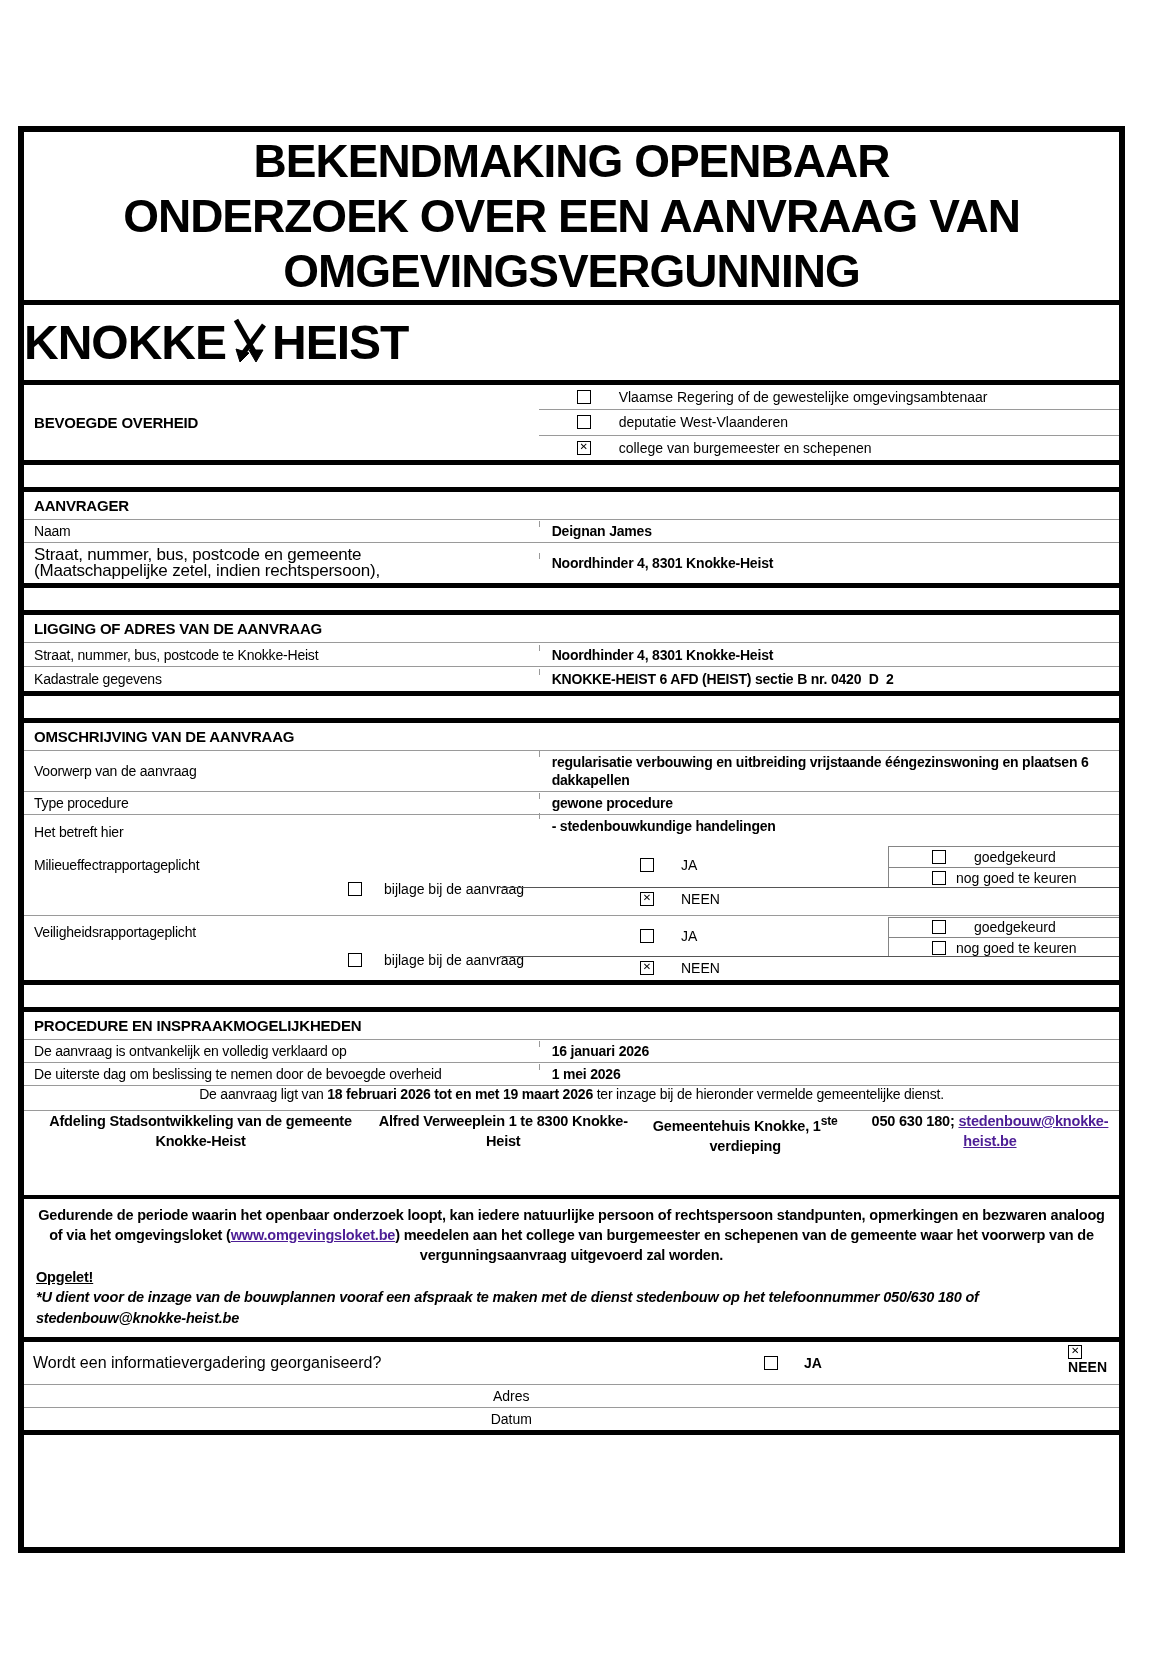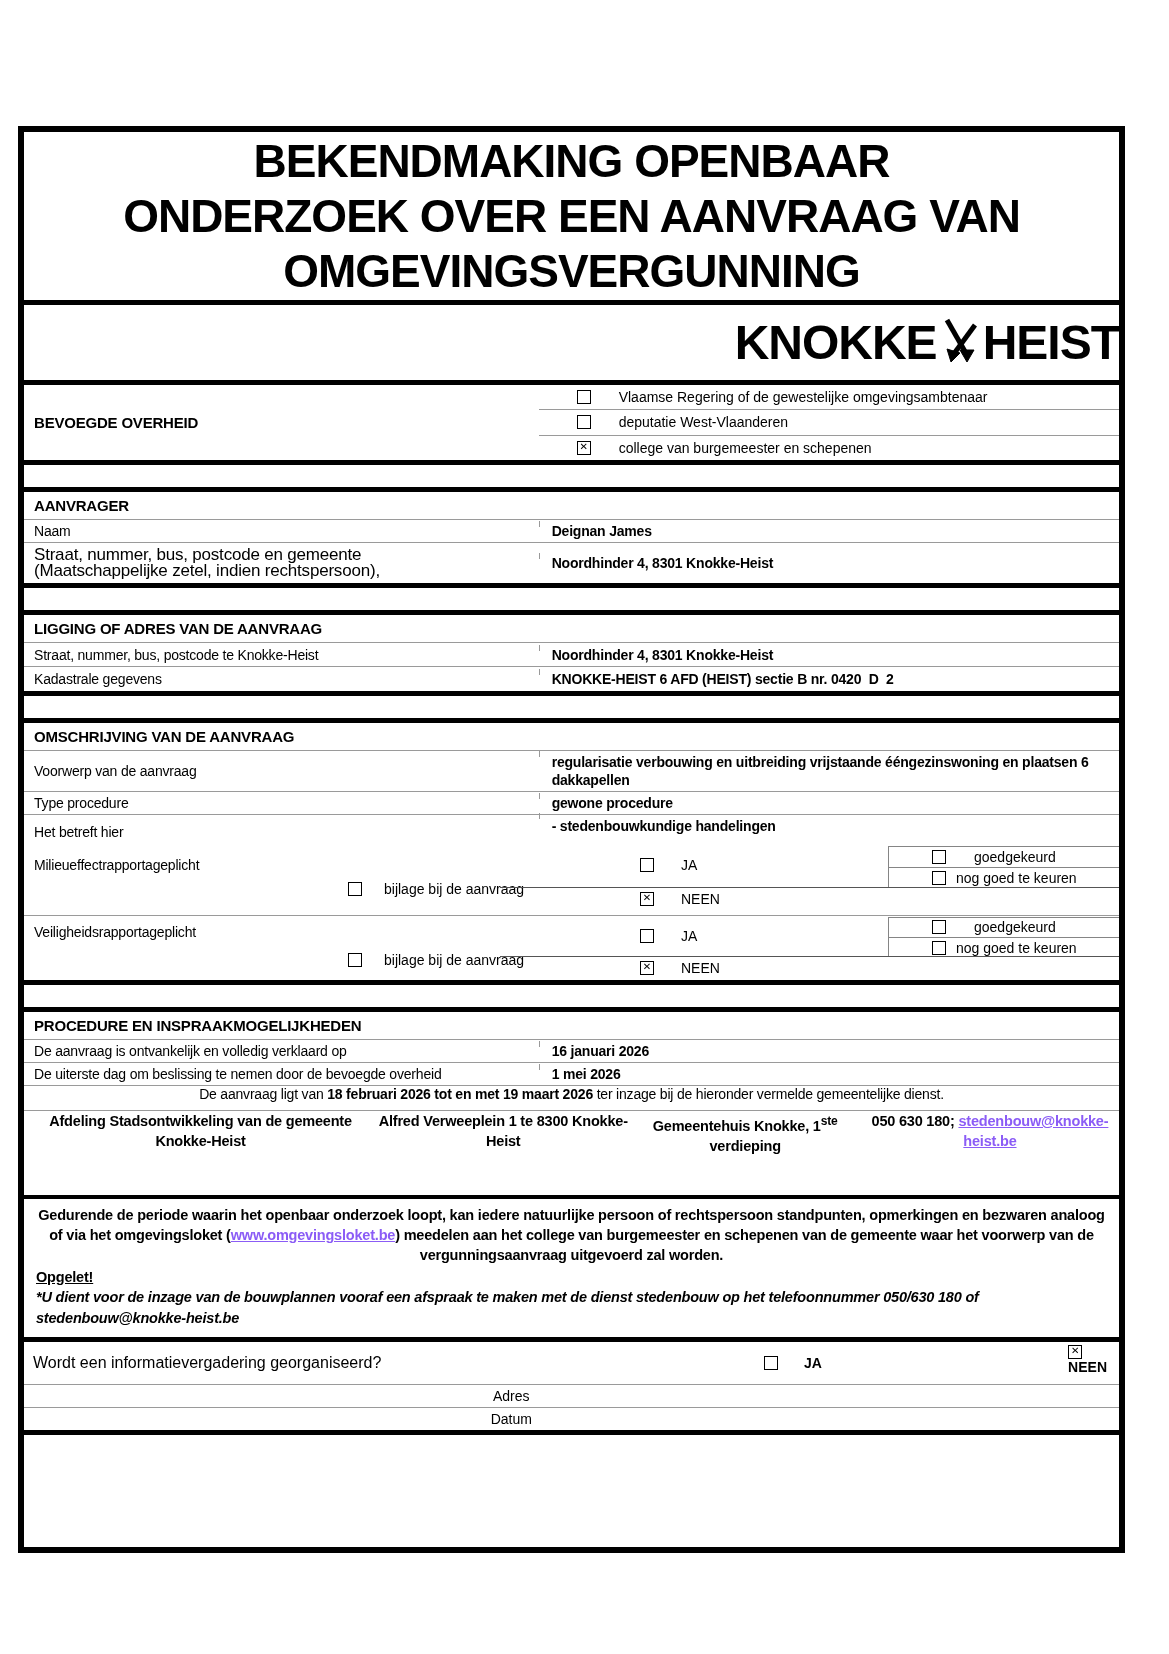--- a/index.html
+++ b/index.html
@@ -5,21 +5,21 @@
   html,body{margin:0;padding:0;background:#fff;}
   body{width:1169px;height:1654px;position:relative;font-family:"Liberation Sans",sans-serif;color:#000;}
   .sheet{position:absolute;left:18px;top:126px;width:1107px;box-sizing:border-box;border:6px solid #000;background:#fff;}
   .bar{height:5px;background:#000;}
   .bar4{height:4px;background:#000;}
   .gap{height:22px;background:#fff;}
   .tline{height:1px;background:#9a9a9a;}
   
   .title{height:168px;display:flex;flex-direction:column;justify-content:center;text-align:center;}
   .title div{font-weight:bold;font-size:46px;line-height:55px;letter-spacing:-1px;}
-  .logo{height:75px;display:flex;align-items:center;justify-content:flex-end;font-weight:bold;font-size:48px;letter-spacing:-1px;}
+  .logo{height:75px;display:flex;align-items:center;justify-content:flex-start;font-weight:bold;font-size:48px;letter-spacing:-1px;}
   .logo svg{margin:6px 2px 0 2px;}
   
   .row{display:flex;align-items:center;box-sizing:border-box;}
   .lab{width:47%;box-sizing:border-box;padding-left:10px;font-size:14px;letter-spacing:-0.2px;}
   .val{width:53%;box-sizing:border-box;padding-left:13px;font-size:14px;font-weight:bold;white-space:pre-wrap;position:relative;letter-spacing:-0.2px;}
   .val::before{content:"";position:absolute;left:0;top:-2px;width:1px;height:6px;background:#999;}
   .sech{height:27px;display:flex;align-items:center;padding-left:10px;font-weight:bold;font-size:15px;letter-spacing:-0.2px;}
   .small2{font-size:17px;line-height:16px;}
   
   .bev{display:flex;}
@@ -38,21 +38,21 @@
   .rap .mid{position:absolute;left:616px;display:flex;align-items:center;font-size:14px;}
   .rap .mid .cb{margin-right:27px;}
   .hl{position:absolute;background:#858585;height:1px;}
   .vl{position:absolute;background:#858585;width:1px;}
   .rap .rcell{position:absolute;display:flex;align-items:center;font-size:14px;}
   .rap .rcell .cb{margin-right:0;}
   
   .center-line{height:24px;display:flex;align-items:flex-start;justify-content:center;font-size:14px;white-space:pre-wrap;letter-spacing:-0.2px;}
   .center-line b{font-weight:bold;}
   .dienst{height:84px;display:flex;justify-content:center;text-align:center;font-weight:bold;font-size:14.5px;line-height:20px;letter-spacing:-0.2px;}
-  a.lnk{color:#8b5cf6;text-decoration:underline;}
+  a.lnk{color:#4c1d95;text-decoration:underline;}
   .bezwaar{padding:6px 12px 8px 12px;font-size:14.5px;letter-spacing:-0.2px;}
   .bez-p{font-weight:bold;text-align:center;line-height:20px;white-space:pre-wrap;}
   .opgelet{font-weight:bold;text-decoration:underline;margin-top:2px;line-height:20px;text-align:left;}
   .afspraak{font-weight:bold;font-style:italic;line-height:21px;text-align:left;}
   
   .verg{height:42px;position:relative;display:flex;align-items:center;}
   .verg .q{padding-left:9px;font-size:16px;}
   .verg .ja{position:absolute;left:740px;top:0;height:100%;display:flex;align-items:center;font-size:14px;font-weight:bold;}
   .verg .ja .cb{margin-right:26px;}
   .verg .neen{position:absolute;right:12px;top:3px;display:flex;flex-direction:column;align-items:flex-start;font-size:14px;font-weight:bold;line-height:17px;}

